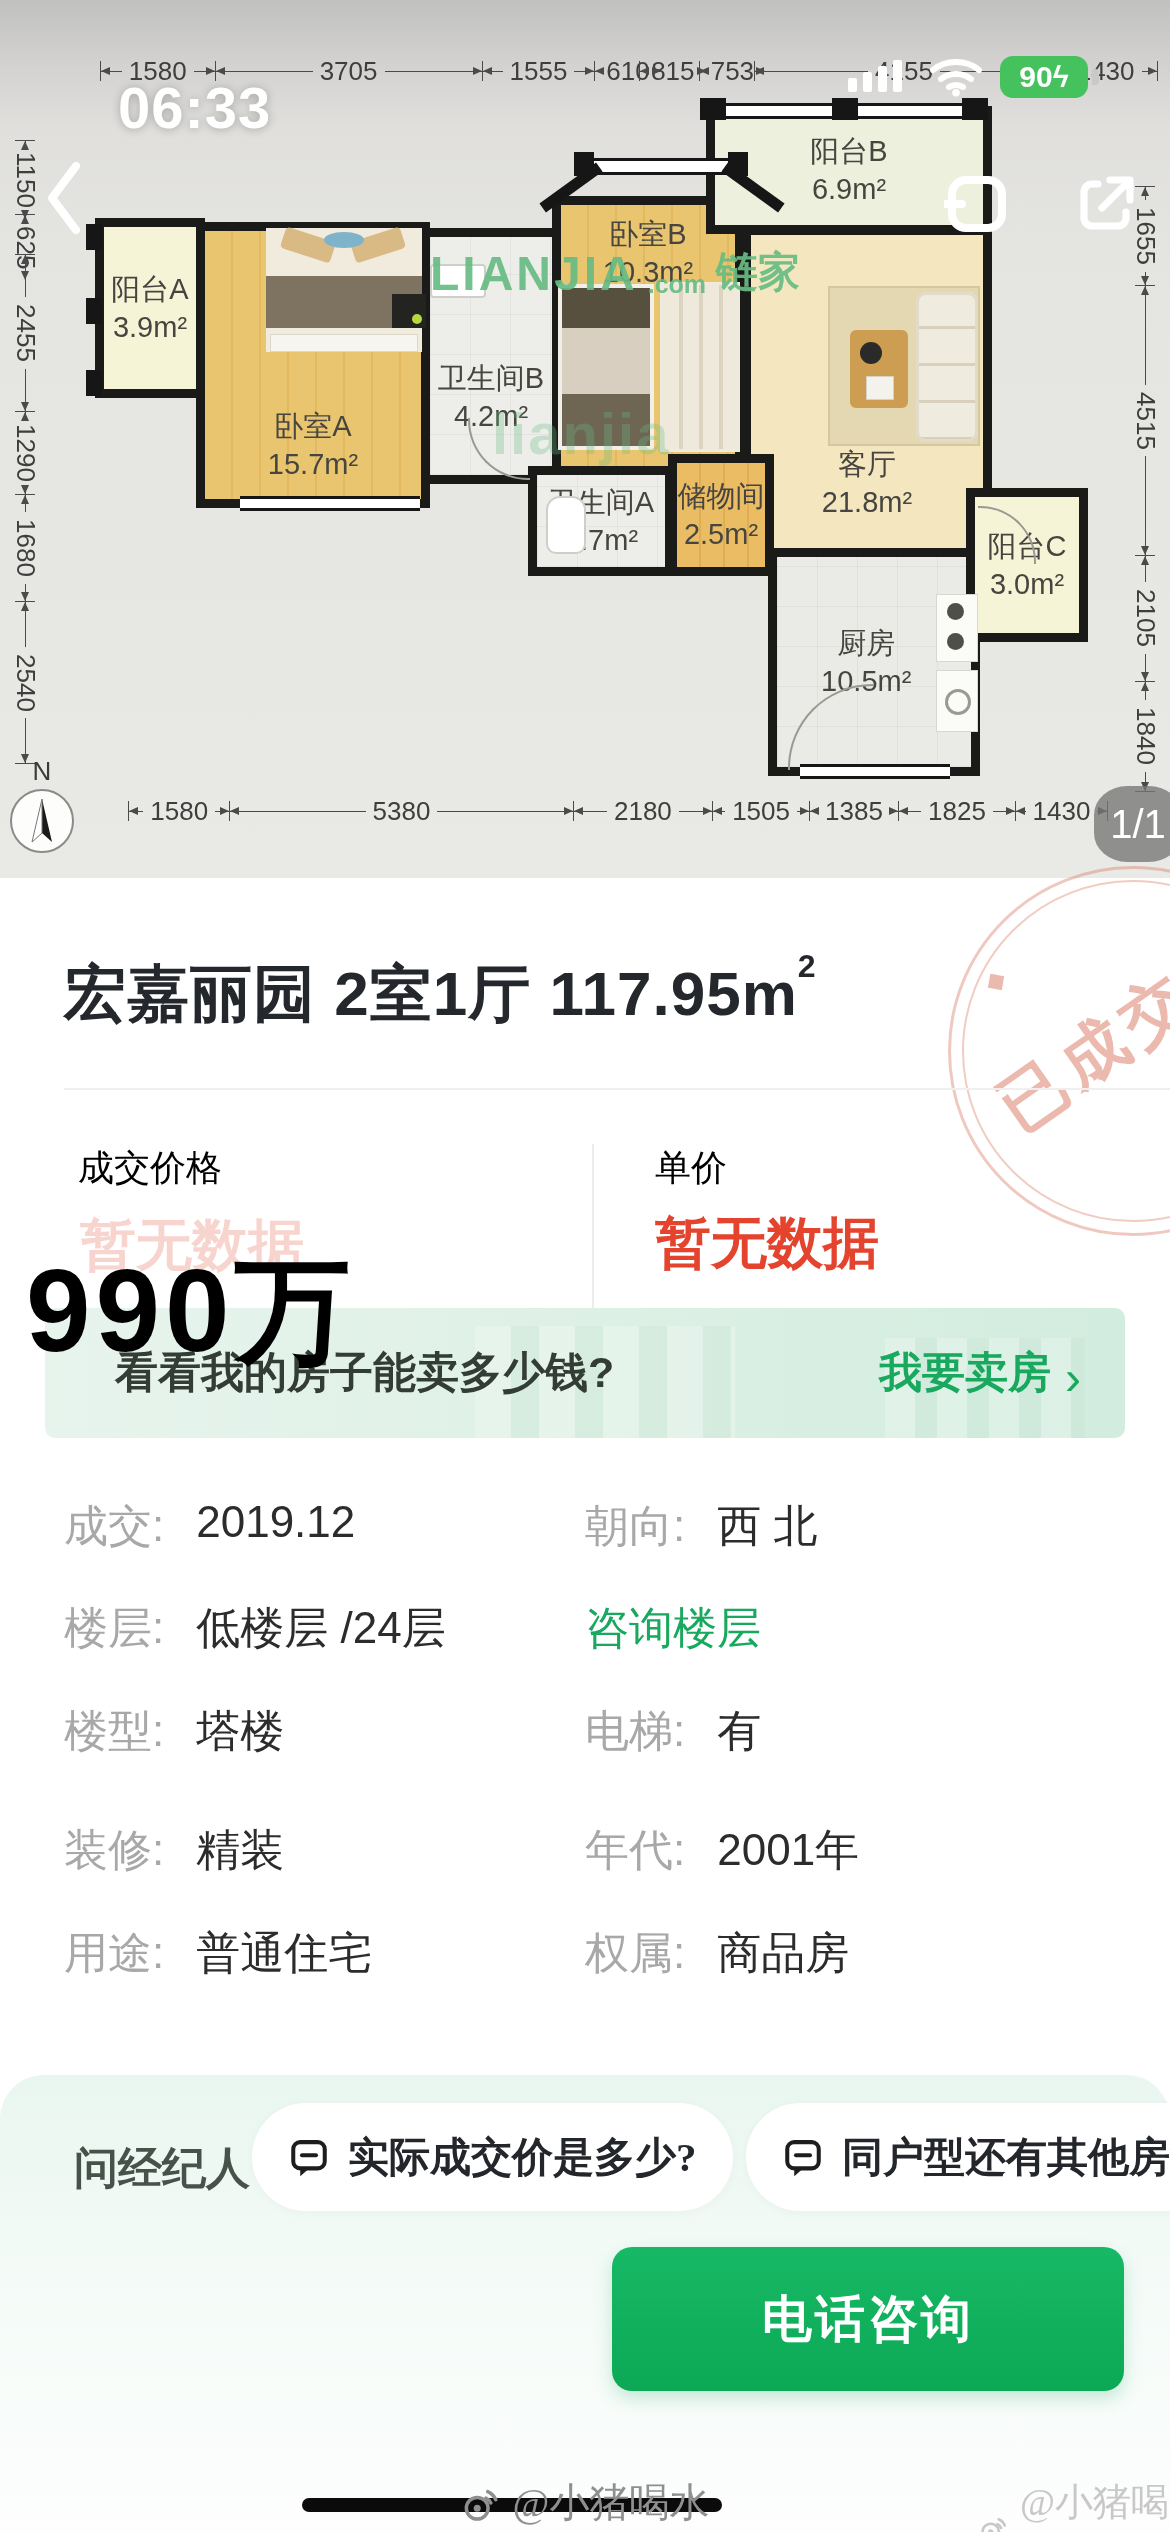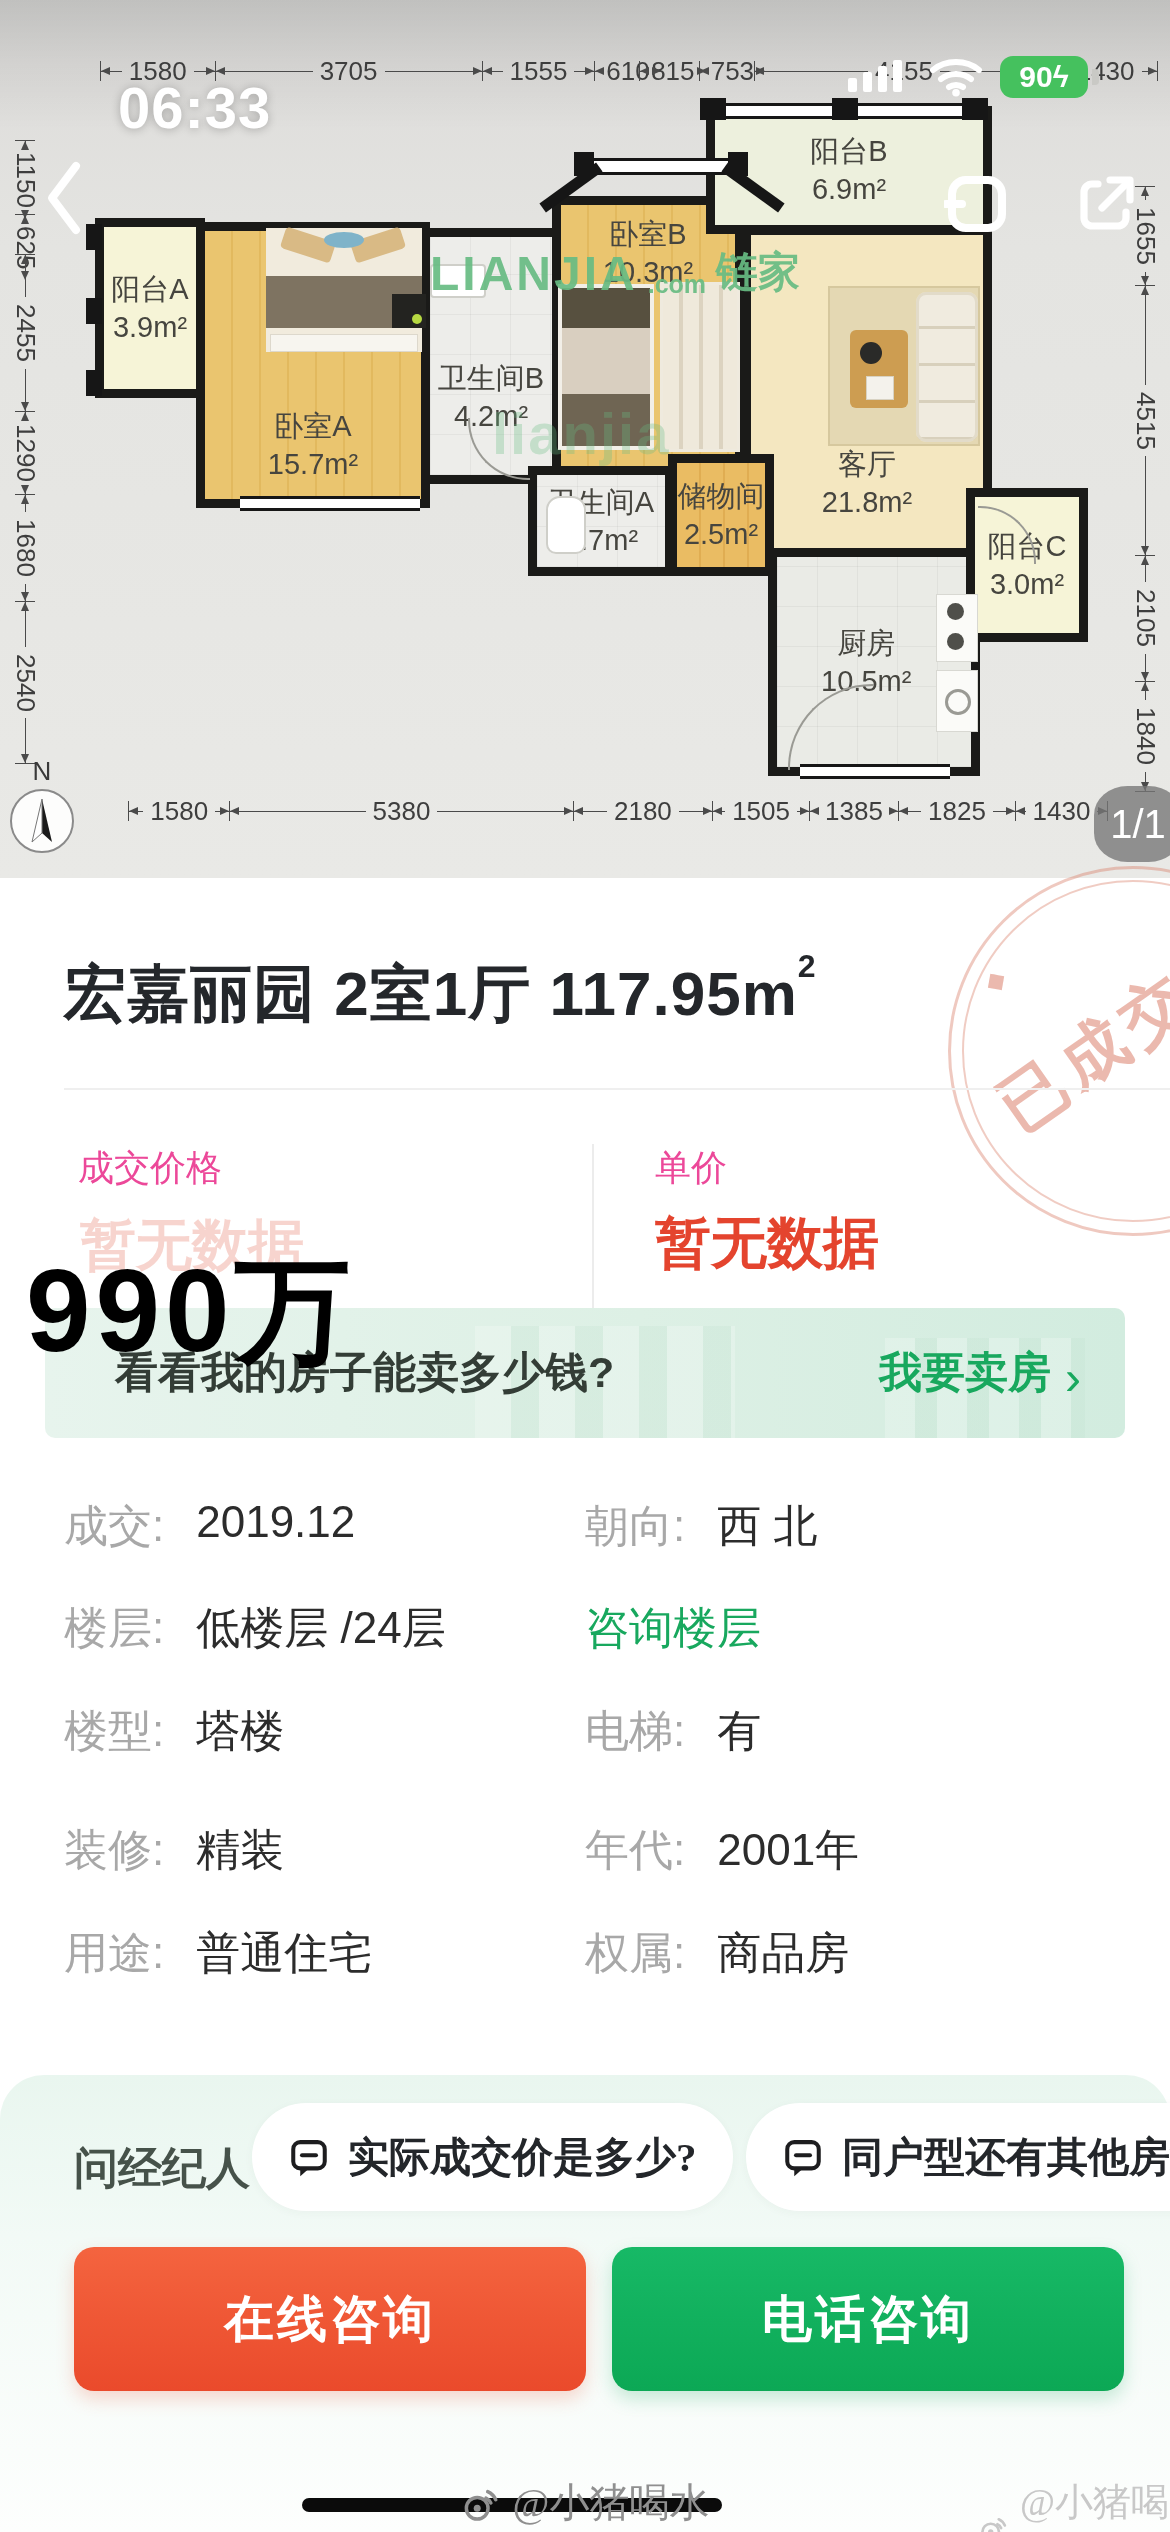--- a/index.html
+++ b/index.html
@@ -68,21 +68,21 @@
   
   .stamp{left:948px;top:866px;width:364px;height:364px;border-radius:50%;
     border:3px solid rgba(216,120,98,.40);z-index:1;}
   .stamp::before{content:"";position:absolute;left:11px;top:11px;right:11px;bottom:11px;border-radius:50%;border:2px solid rgba(216,120,98,.38);}
   .stamp .stxt{position:absolute;left:40%;top:50%;transform:translate(-50%,-50%) rotate(-35deg);
     font-size:66px;font-weight:700;color:rgba(214,108,86,.48);letter-spacing:8px;white-space:nowrap;}
   .stamp .sd{position:absolute;font-size:26px;color:rgba(214,108,86,.48);}
   .title{left:64px;top:948px;font-size:62px;font-weight:700;color:#24272b;letter-spacing:1px;z-index:5;}
   .title sup{font-size:32px;vertical-align:38px;}
   .hr1{left:64px;top:1088px;width:1106px;height:2px;background:#efefef;z-index:5;}
-  .plab{font-size:36px;color:#ec4899;z-index:5;}
+  .plab{font-size:36px;color:#000000;z-index:5;}
   .pfaded{left:80px;top:1208px;font-size:56px;font-weight:700;color:rgba(228,100,80,.28);z-index:4;}
   .pred{left:655px;top:1206px;font-size:56px;font-weight:700;color:#e4442e;z-index:5;}
   .vdiv{left:592px;top:1144px;width:2px;height:170px;background:#ececec;z-index:5;}
   .bigprice{left:26px;top:1234px;font-size:116px;font-weight:700;color:#000;letter-spacing:5px;z-index:10;}
   .banner{left:45px;top:1308px;width:1080px;height:130px;border-radius:10px;overflow:hidden;
     background:linear-gradient(90deg,#e7f4ed 0%,#ddf0e5 55%,#d2ecdf 100%);z-index:5;}
   .banner::before{content:"";position:absolute;left:430px;top:18px;width:260px;height:112px;
     background:repeating-linear-gradient(90deg,rgba(255,255,255,.45) 0 36px,rgba(189,223,204,.45) 36px 64px);opacity:.5;}
   .banner::after{content:"";position:absolute;right:40px;top:30px;width:200px;height:100px;
     background:repeating-linear-gradient(90deg,rgba(255,255,255,.5) 0 30px,rgba(189,223,204,.5) 30px 52px);opacity:.45;}
@@ -495,23 +495,20 @@
 
   <div class="chip" style="left:746px">
     <svg width="42" height="42" viewBox="0 0 24 24">
       <rect x="3" y="3.5" width="18" height="15" rx="4" fill="none" stroke="#1d1d1f" stroke-width="2.3"></rect>
       <path d="M7 18.5 L7 23 L12 18.5 Z" fill="#1d1d1f"></path>
       <line x1="8" y1="11" x2="16" y2="11" stroke="#1d1d1f" stroke-width="2.3" stroke-linecap="round"></line>
     </svg>
     <span>同户型还有其他房源</span>
   </div>
 
-  <div class="btn online">
-    <span>在线咨询</span>
-  </div>
   <div class="btn phone">
     <span>电话咨询</span>
   </div>
 
   <div class="homebar"></div>
 
   <div class="wmk center">
     <svg width="42" height="42" viewBox="0 0 24 24">
       <circle cx="9.5" cy="15" r="6.2" fill="none" stroke="#8f8f8f" stroke-width="2"></circle>
       <circle cx="9.5" cy="15" r="2" fill="#8f8f8f"></circle>

